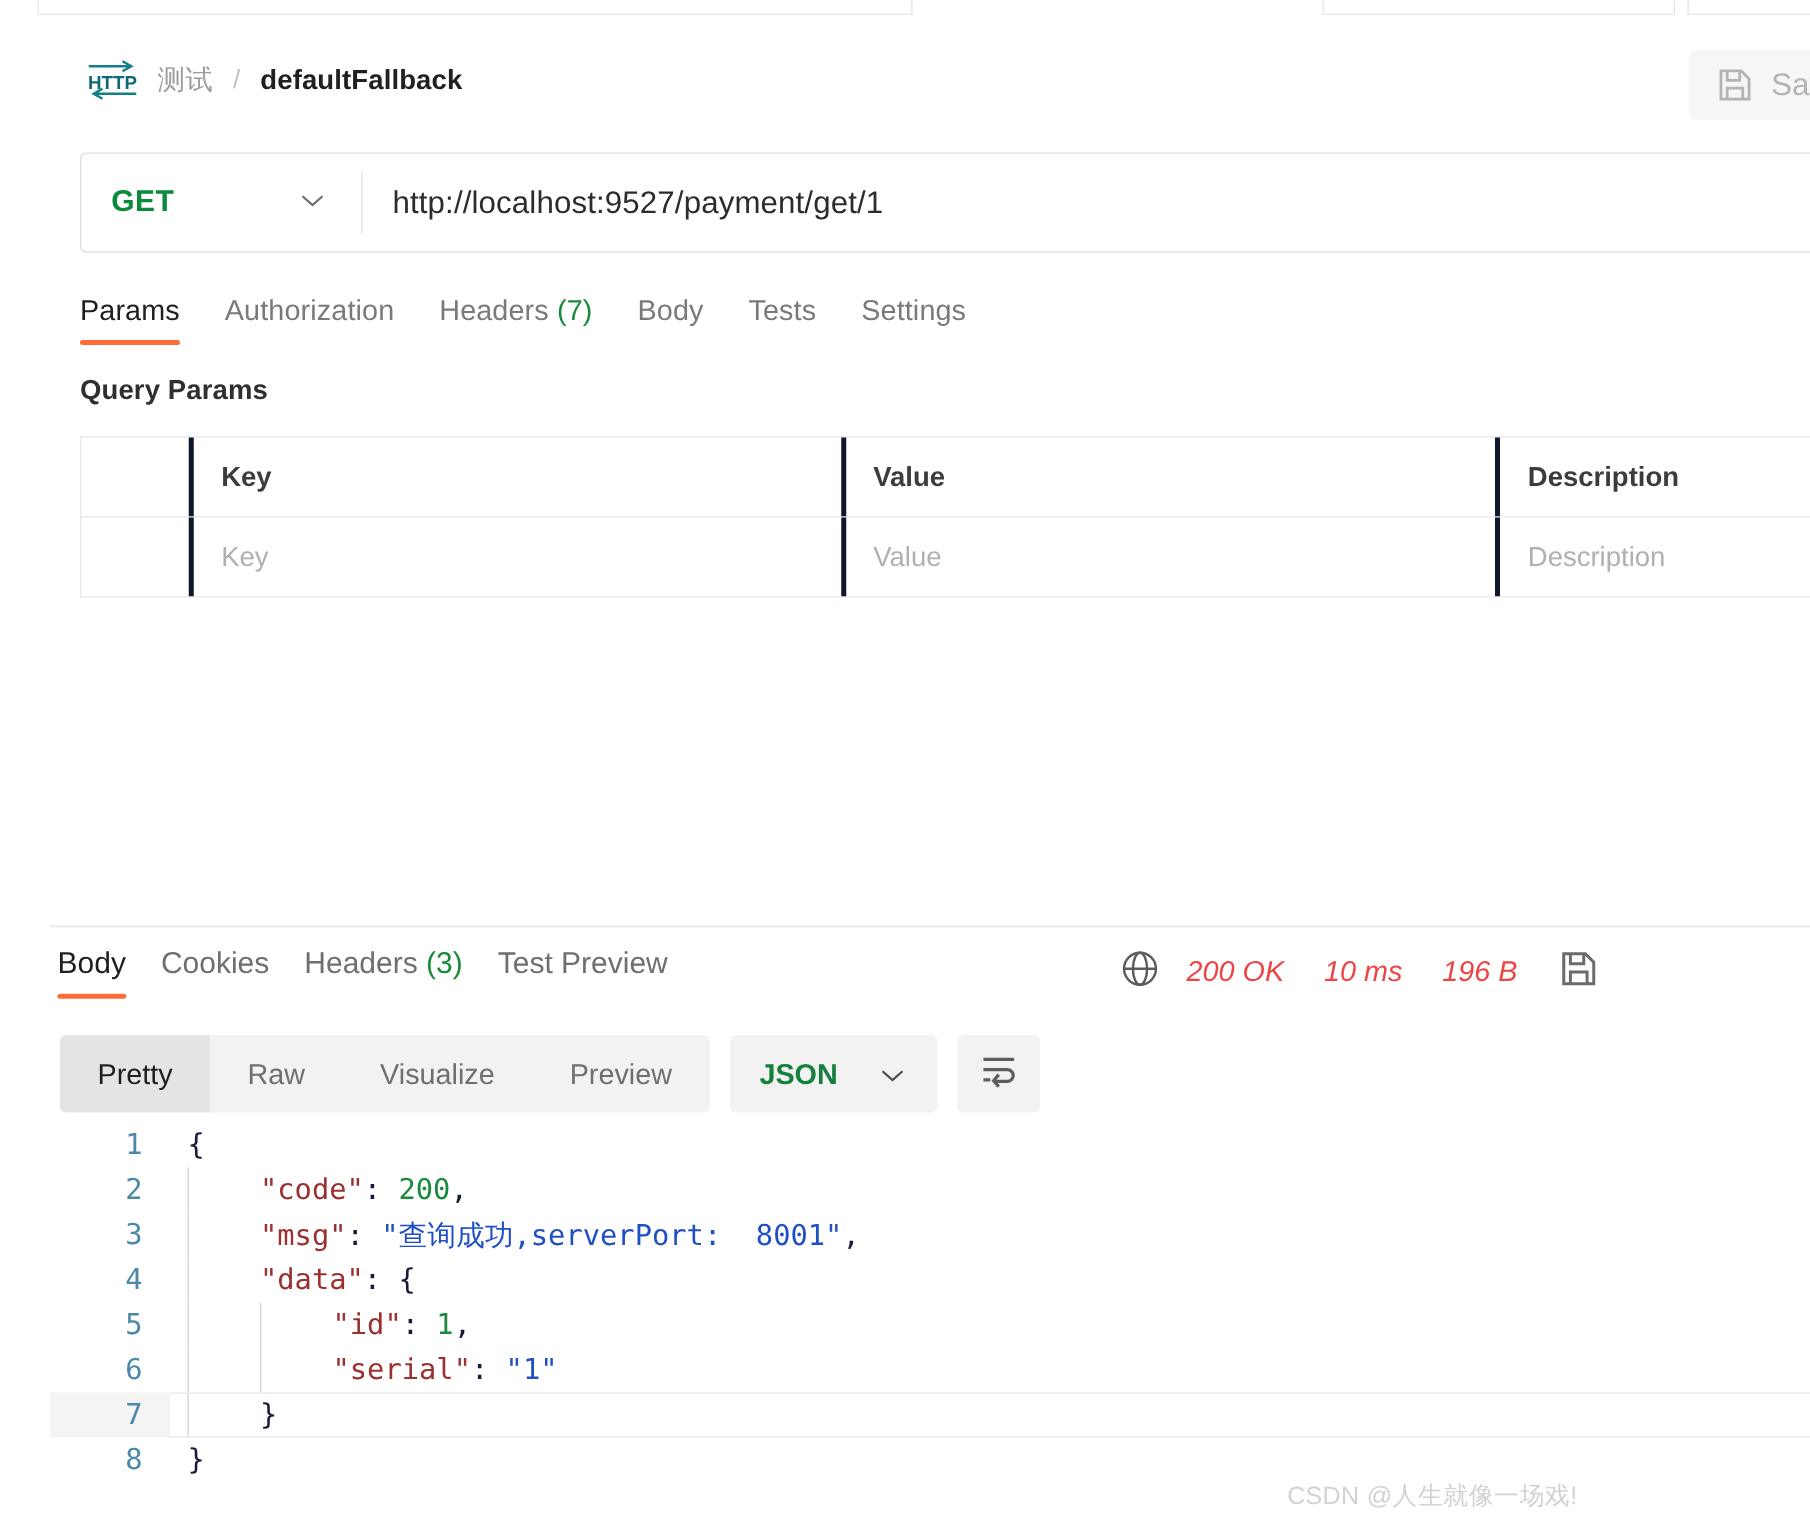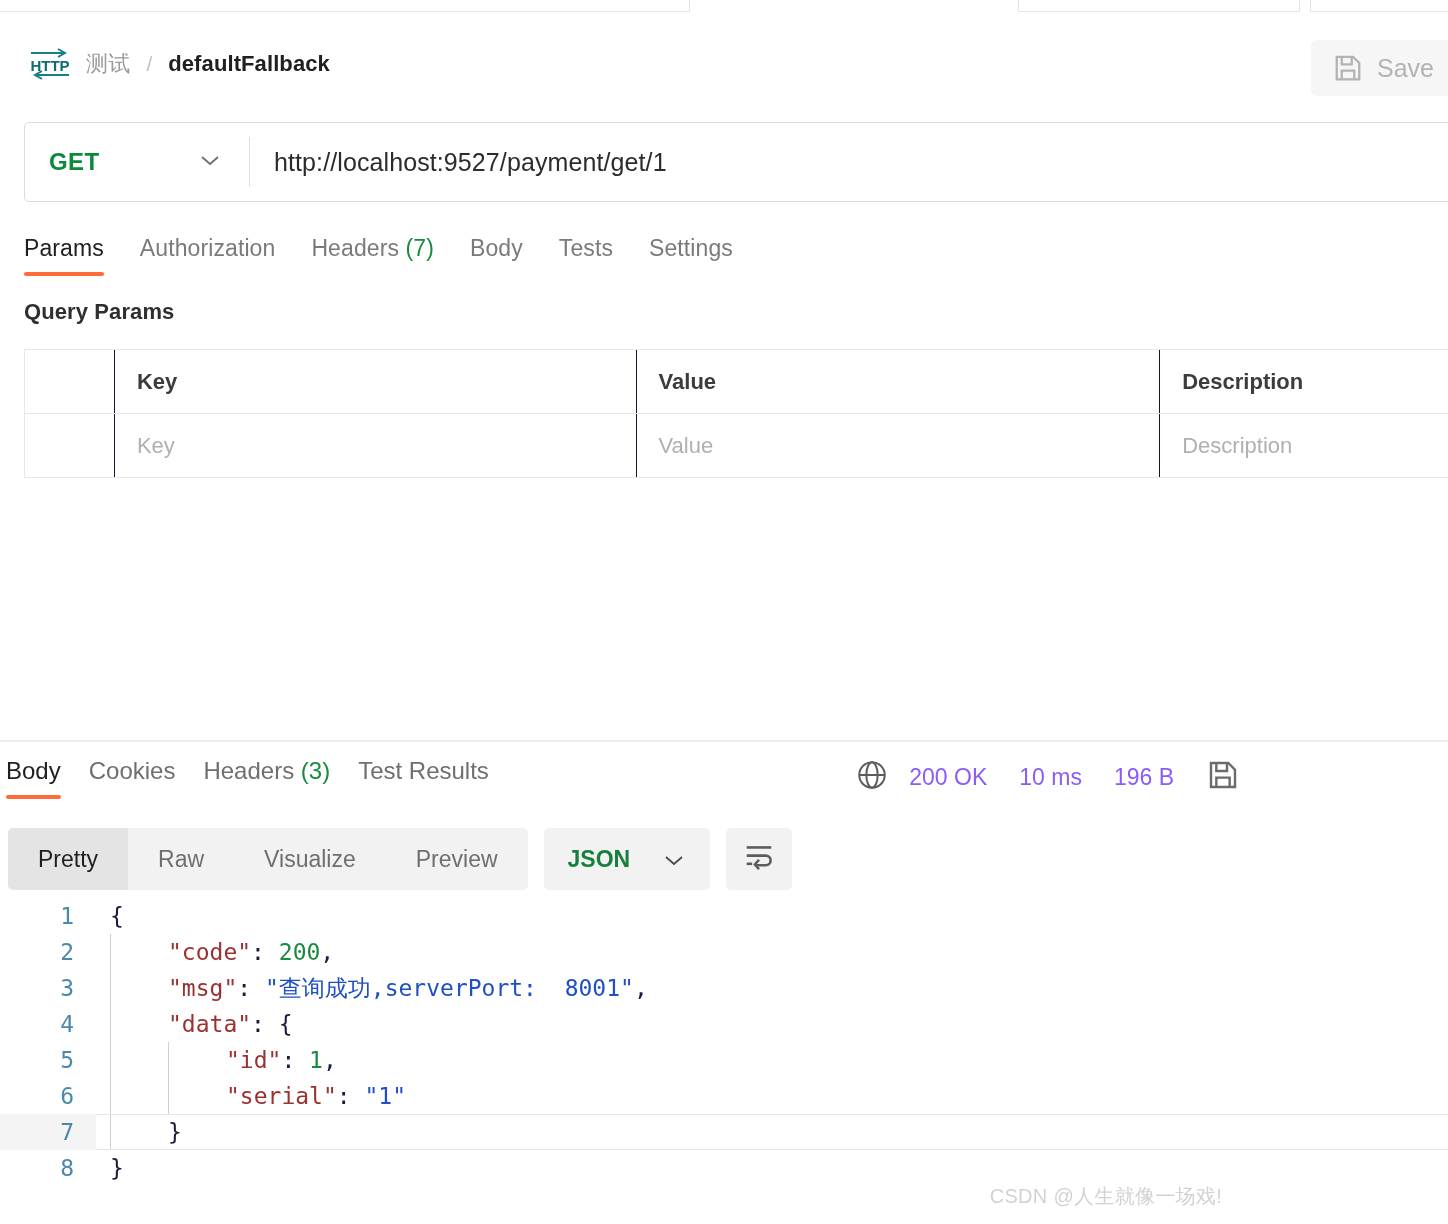--- a/index.html
+++ b/index.html
@@ -3,21 +3,21 @@
 <meta charset="utf-8">
 <style>
   * { box-sizing: border-box; }
   html, body {
     margin: 0; padding: 0;
     width: 1448px; height: 1224px;
     background: #ffffff;
     font-family: "Liberation Sans", "DejaVu Sans", sans-serif;
     overflow: hidden;
   }
-  .app { position: relative; width: 1240px; height: 1224px; background:#fff; }
+  .app { position: relative; width: 1240px; height: 1224px; background:#fff;margin-left:40px; }
 
   
   .top-strip { position:absolute; left:0; top:0; width:1448px; height:12px; }
   .top-strip .tab-frag {
     position:absolute; top:-30px; height:42px;
     border:1px solid #e4e4e4; border-bottom:1px solid #e4e4e4;
     background:#fff; border-radius:3px 3px 0 0;
   }
   .frag-a { left:-10px; width:700px; }
   .frag-b { left:1018px; width:282px; }
@@ -83,21 +83,21 @@
   .qp-title {
     position:absolute; left:24px; top:299px;
     font-size:22px; font-weight:bold; color:#2f2f2f; letter-spacing:.1px;
   }
   .qp-table {
     position:absolute; left:24px; top:349px; width:1448px;
     border-top:1px solid #e8e8e8; border-left:1px solid #e8e8e8;
   }
   .qp-row { display:flex; height:64px; border-bottom:1px solid #e8e8e8; }
   .qp-cell {
-    border-right:1px solid #0f172a; display:flex; align-items:center;
+    border-right:4px solid #0f172a; display:flex; align-items:center;
     padding:0 22px; overflow:hidden; white-space:nowrap;
   }
   .c-check { width:90px; padding:0; }
   .c-key { width:522px; }
   .c-val { width:524px; }
   .c-desc { width:312px; border-right:none; }
   .qp-head .qp-cell { font-size:22px; font-weight:bold; color:#3c3c3c; }
   .qp-body .qp-cell { font-size:22px; color:#b0b0b0; }
 
   
@@ -119,21 +119,21 @@
     content:""; position:absolute; left:0; right:28px; bottom:0;
     height:4px; background:#ff6c37; border-radius:2px;
   }
   .resp-tab .count { color:#1a8a3c; }
 
   .resp-meta {
     position:absolute; right:0; top:758px;
     display:flex; align-items:center; gap:0;
   }
   .meta-globe { margin-right:20px; }
-  .meta-item { font-size:23px; color:#8b5cf6; margin-right:32px; white-space:nowrap; }
+  .meta-item { font-size:23px; color:#ef4444; margin-right:32px; white-space:nowrap;font-style:italic; }
   .meta-save { width:34px; overflow:hidden; }
 
   
   .fmt-bar { position:absolute; left:8px; top:828px; display:flex; align-items:center; gap:16px; }
   .seg {
     display:flex; align-items:center; height:62px;
     background:#f2f2f2; border-radius:5px; overflow:hidden;
   }
   .seg-item {
     height:62px; display:flex; align-items:center; 
@@ -279,21 +279,21 @@
       <span>Body</span>
     </div>
     <div class="resp-tab">
       <span>Cookies</span>
     </div>
     <div class="resp-tab">
       <span>Headers</span>
       <span class="count">(3)</span>
     </div>
     <div class="resp-tab">
-      <span>Test Results</span>
+      <span>Test Preview</span>
     </div>
   </div>
 
   <div class="resp-meta">
     <span class="meta-globe">
       <svg width="34" height="34" viewBox="0 0 24 24" fill="none" stroke="#5c5c5c" stroke-width="1.4">
         <circle cx="12" cy="12" r="9"></circle>
         <ellipse cx="12" cy="12" rx="4" ry="9"></ellipse>
         <path d="M3 12h18"></path>
       </svg>

